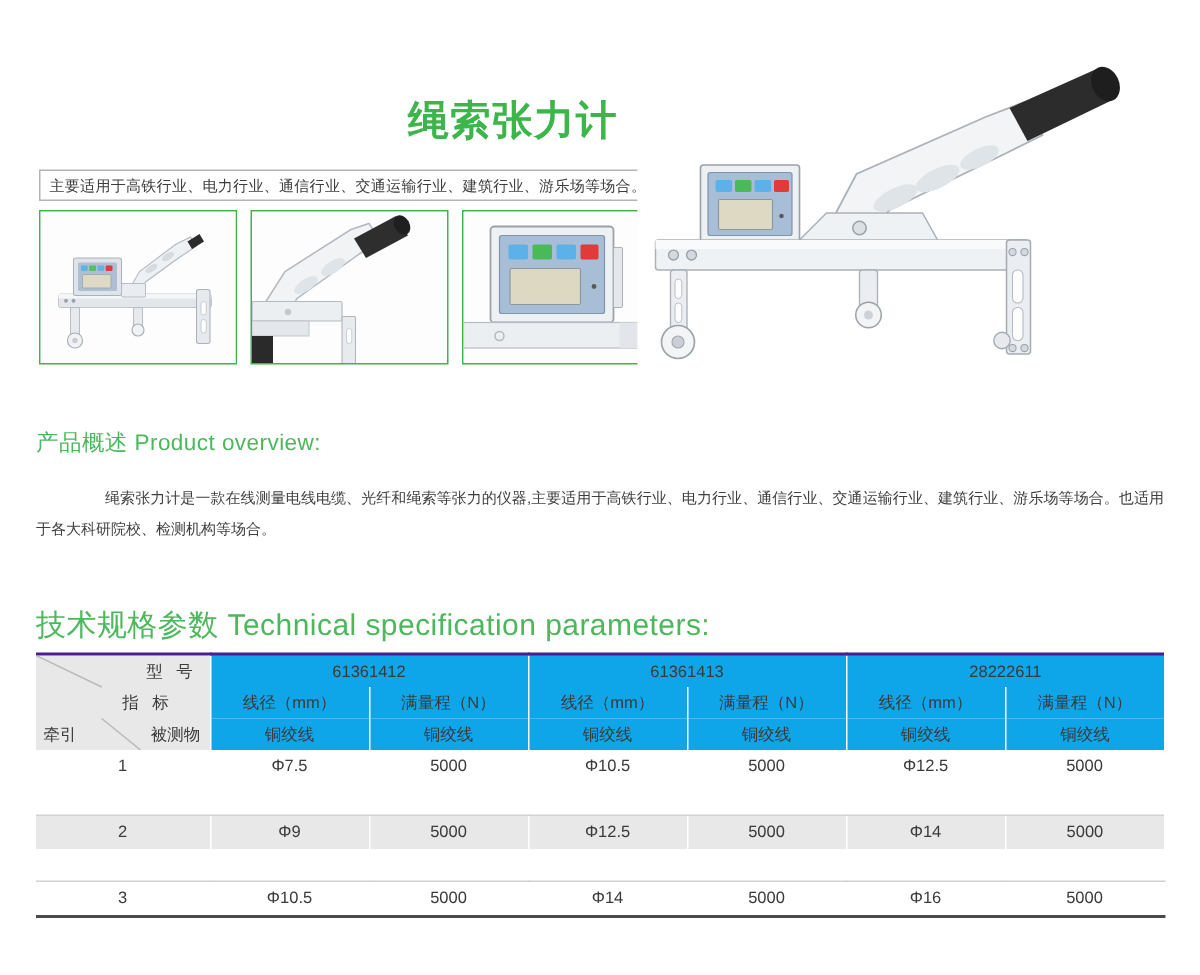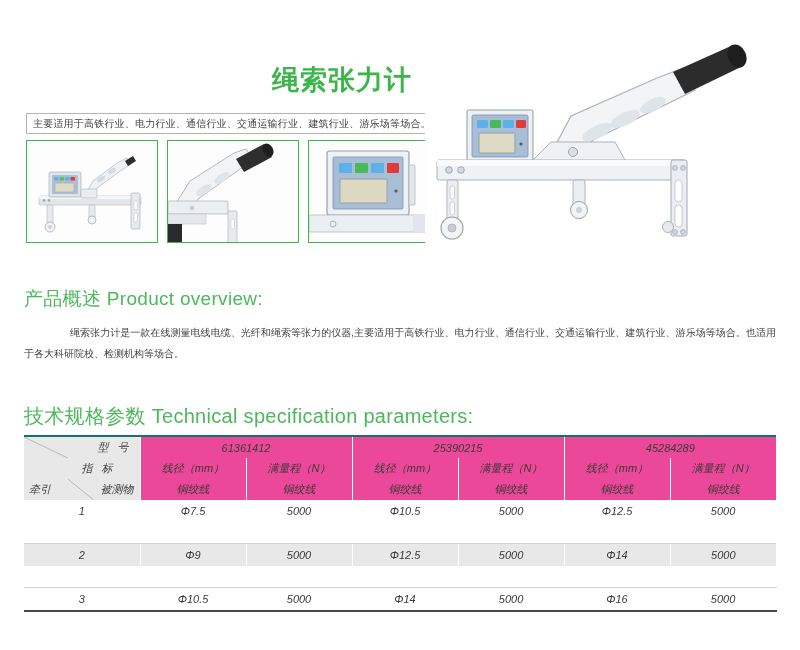--- a/index.html
+++ b/index.html
@@ -92,21 +92,21 @@
     top: 42px;
     width: 370px;
     height: 215px;
     background: #ffffff;
     overflow: hidden;
   }
 
   
   .section-heading {
     color: #4cb85c;
-    font-size: 19px;
+    font-size: 15px;
     font-weight: normal;
     letter-spacing: .3px;
     white-space: nowrap;
   }
   .heading-overview {
     position: absolute;
     left: 24px;
     top: 286px;
   }
   .heading-specs {
@@ -137,35 +137,34 @@
   .spec-table-wrap {
     position: absolute;
     left: 24px;
     top: 435px;
     width: 752px;
   }
   table.spec {
     border-collapse: collapse;
     width: 752px;
     table-layout: fixed;
-    border-top: 2px solid #0f766e;
+    border-top: 2px solid #4c1d95;
     border-bottom: 2px solid #4a4a4a;
-    font-style: italic;
   }
   table.spec td {
     font-size: 11px;
     color: #3a3a3a;
     text-align: center;
     padding: 0;
     height: 21px;
     vertical-align: middle;
     white-space: nowrap;
   }
   .hdr {
-    background: #ec4899;
+    background: #0ea5e9;
     border-right: 1px solid #ffffff;
   }
   .hdr-last { border-right: none; }
   .corner {
     background: #e8e8e8;
     position: relative;
     border-right: 1px solid #ffffff;
     overflow: hidden;
   }
   .corner .diag {
@@ -363,22 +362,22 @@
           <svg class="diag" viewBox="0 0 116 63" preserveAspectRatio="none">
             <line x1="0" y1="0" x2="44" y2="21" stroke="#b9b9b9" stroke-width="1"></line>
             <line x1="44" y1="42" x2="70" y2="63" stroke="#b9b9b9" stroke-width="1"></line>
           </svg>
           <span class="lbl lbl-tr">型 号</span>
           <span class="lbl lbl-mid">指 标</span>
           <span class="lbl lbl-bl">牵引</span>
           <span class="lbl lbl-br">被测物</span>
         </td>
         <td class="hdr" colspan="2">61361412</td>
-        <td class="hdr" colspan="2">25390215</td>
-        <td class="hdr hdr-last" colspan="2">45284289</td>
+        <td class="hdr" colspan="2">61361413</td>
+        <td class="hdr hdr-last" colspan="2">28222611</td>
       </tr>
 
       <tr>
         <td class="hdr">线径（mm）</td>
         <td class="hdr">满量程（N）</td>
         <td class="hdr">线径（mm）</td>
         <td class="hdr">满量程（N）</td>
         <td class="hdr">线径（mm）</td>
         <td class="hdr hdr-last">满量程（N）</td>
       </tr>

